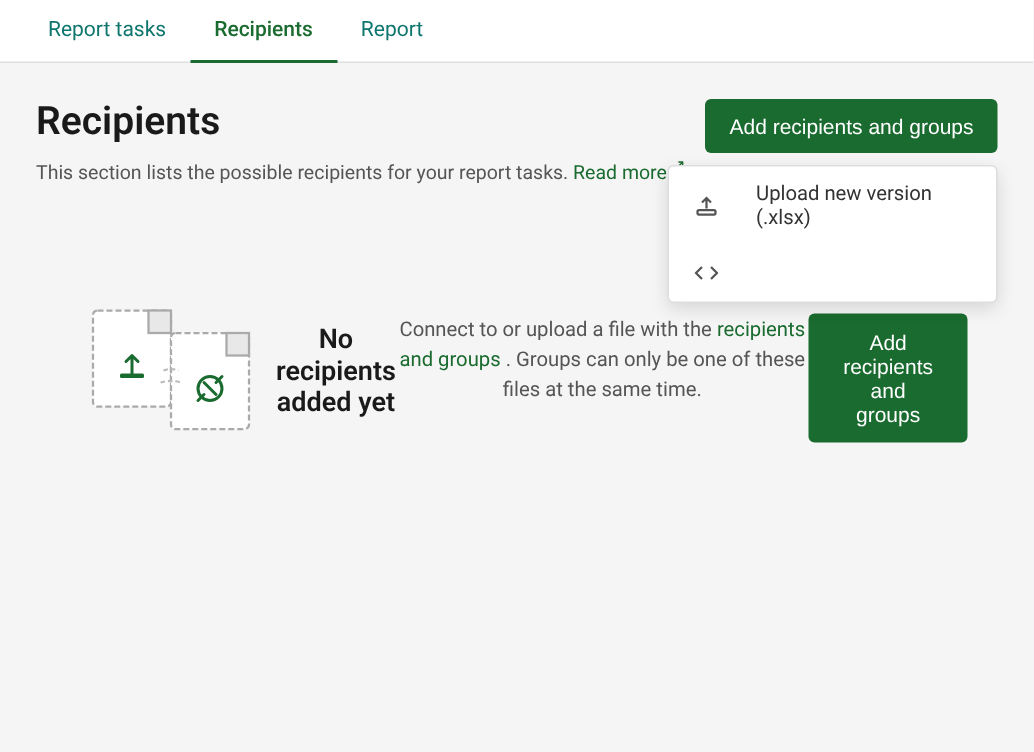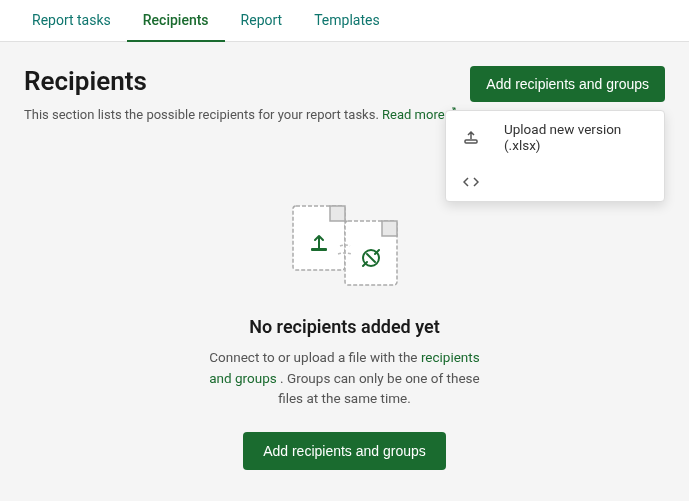--- a/index.html
+++ b/index.html
@@ -115,21 +115,21 @@
       align-items: center;
       justify-content: center;
       color: #555;
       font-size: 15px;
       flex-shrink: 0;
     }
 
     
     .empty-state {
       display: flex;
-      flex-direction: column;
+      flex-direction: row;
       align-items: center;
       justify-content: space-between;
       padding: 40px 20px 20px;
       text-align: center;
     }
 
     .empty-illustration {
       width: 140px;
       height: 110px;
       margin-bottom: 20px;
@@ -175,21 +175,20 @@
       pointer-events: none;
     }
   </style>
 </head>
 <body>
 
 <nav class="top-nav">
   <div class="nav-item">Report tasks</div>
   <div class="nav-item active">Recipients</div>
   <div class="nav-item">Report</div>
-  <div class="nav-item">Templates</div>
 </nav>
 
 <div class="main-content">
   <div class="header-row">
     <div class="header-left">
       <h1 class="page-title">Recipients</h1>
       <p class="subtitle">
         <span>This section lists the possible recipients for your report tasks.</span>
         <a href="#">
           <span>Read more</span>

